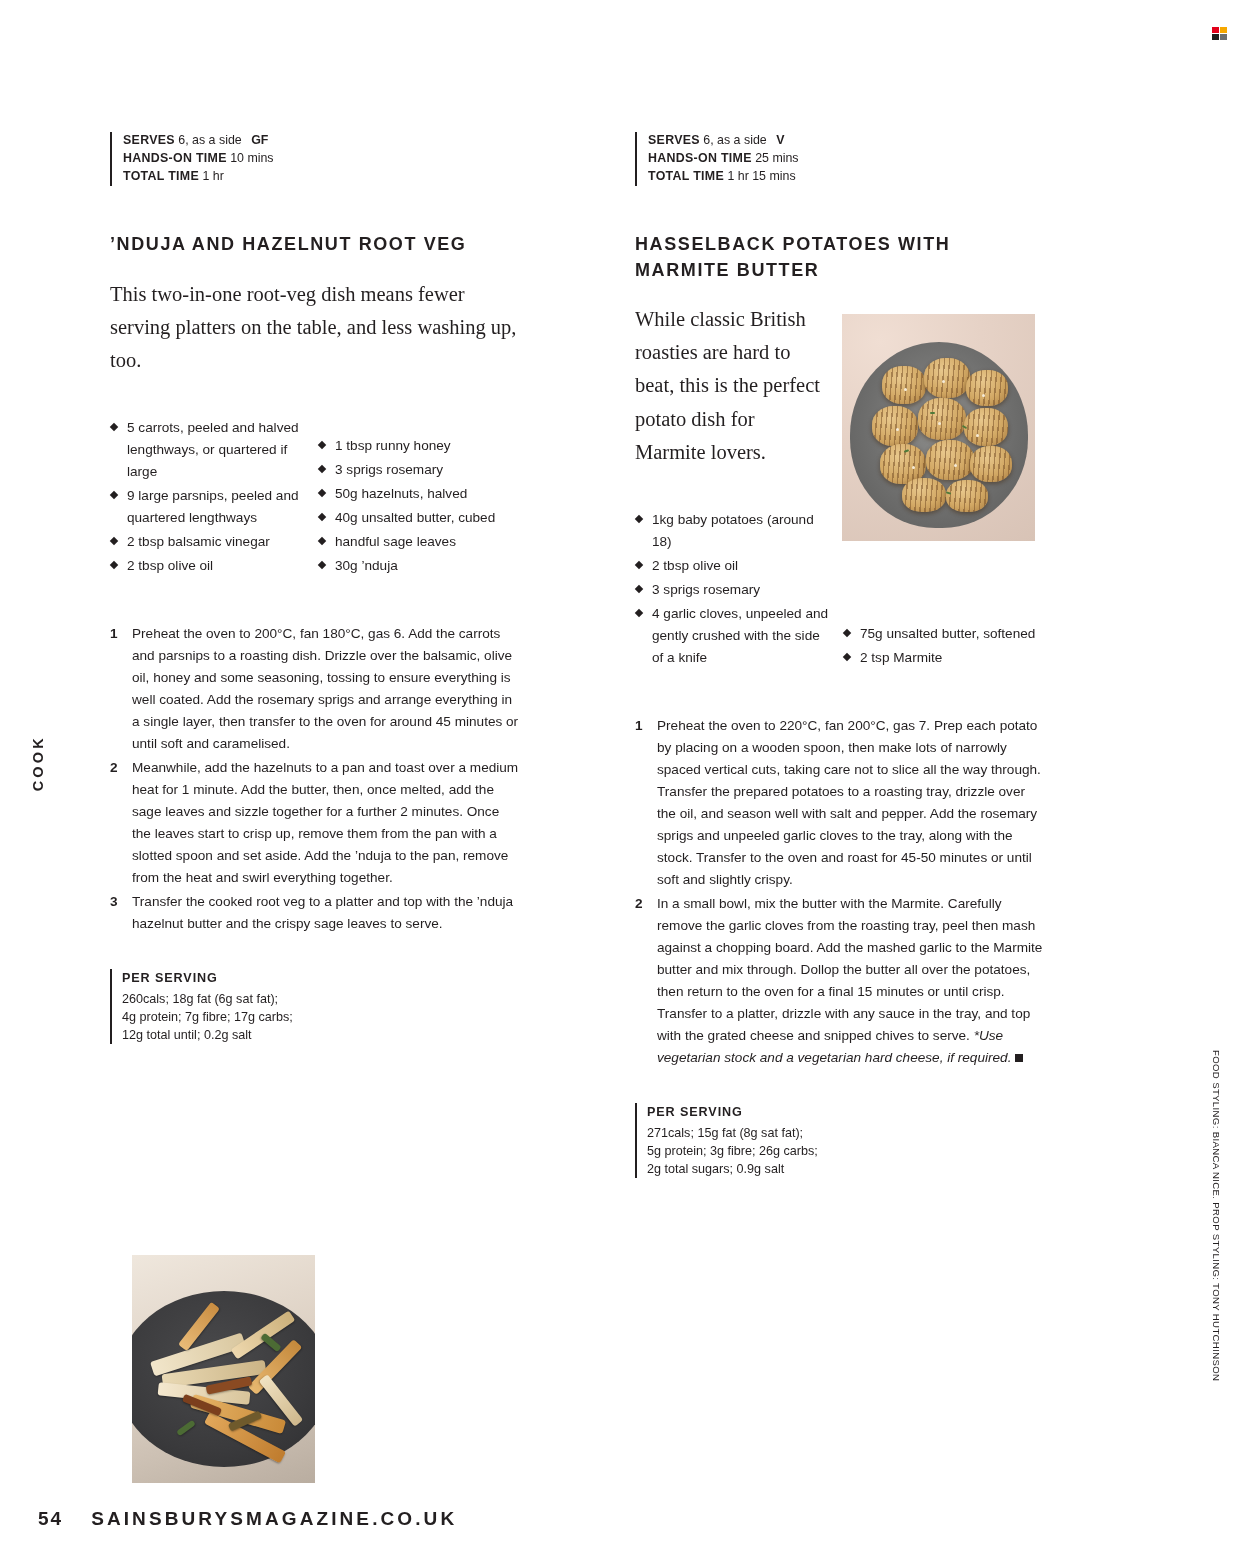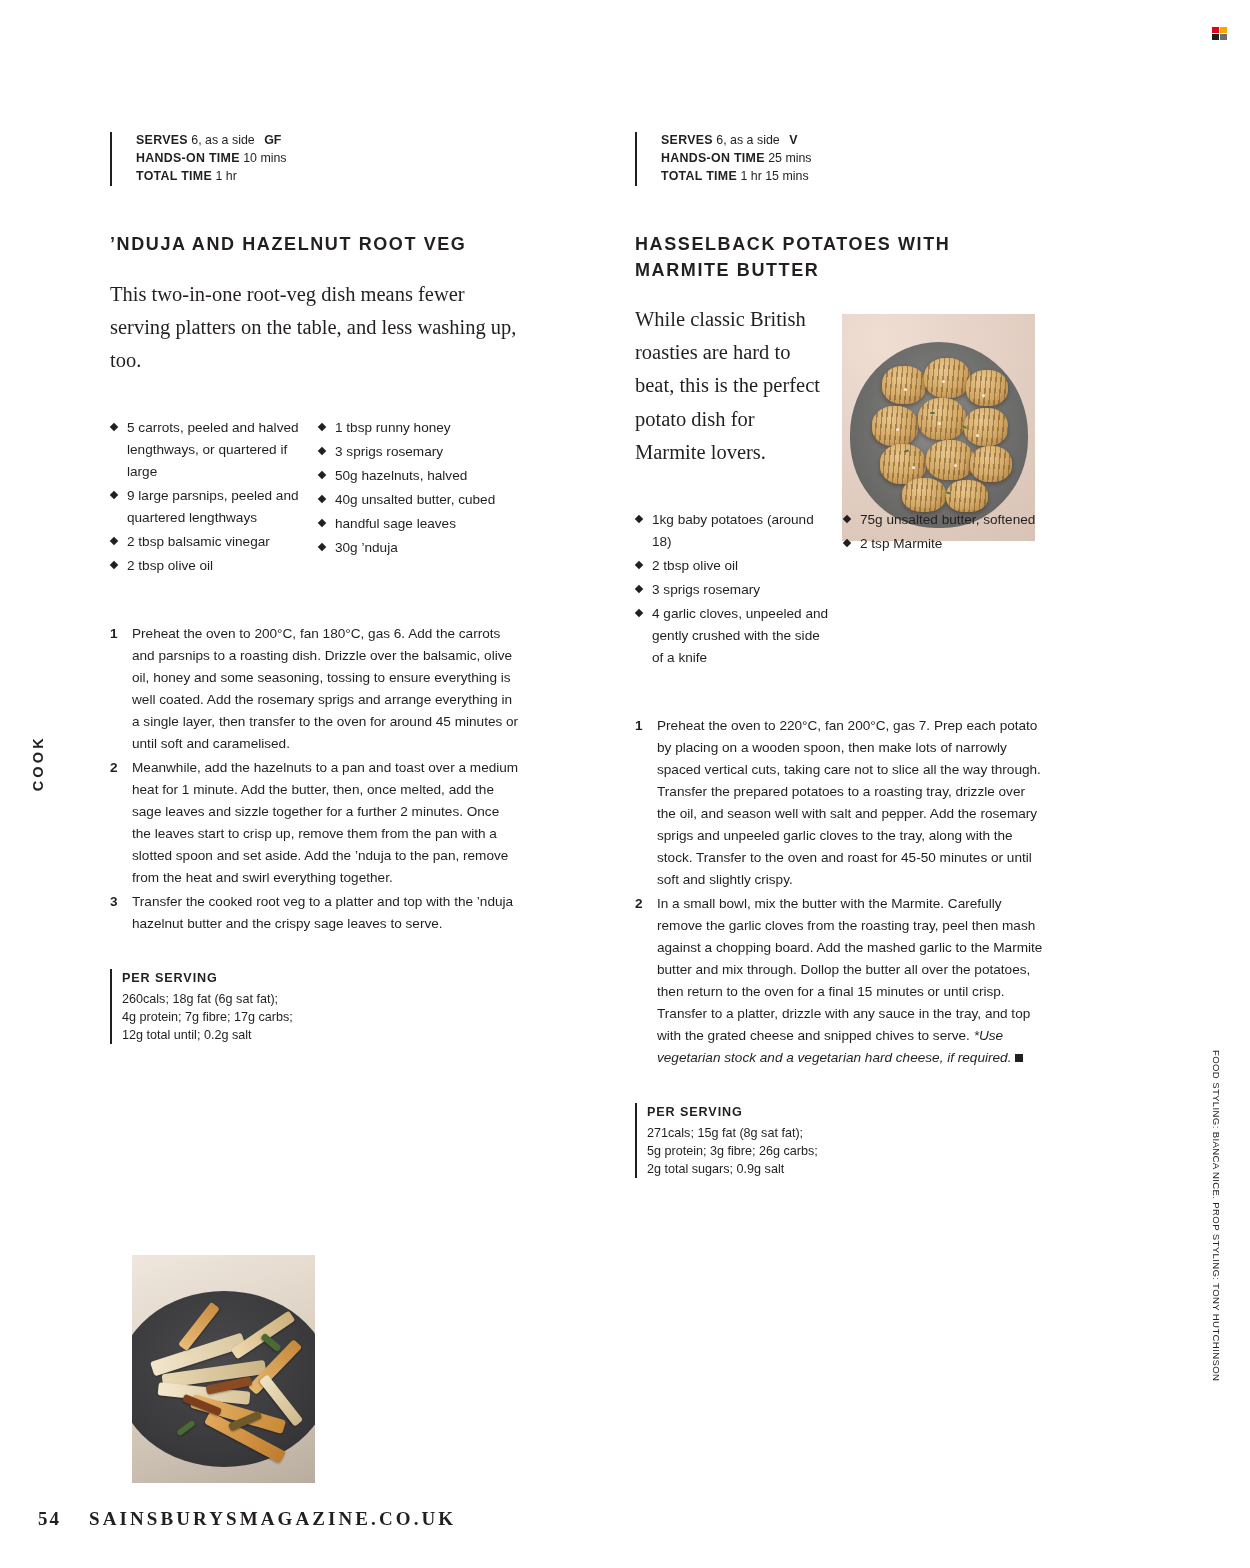--- a/index.html
+++ b/index.html
@@ -67,21 +67,21 @@
     position: absolute;
     top: 132px;
     width: 410px;
   }
   .col-left  { left: 110px; }
   .col-right { left: 635px; }
 
   
   .serves-block {
     border-left: 2.5px solid #231f20;
-    padding-left: 24px;
+    padding-left: 11px;
     line-height: 1.45;
     font-size: 12.4px;
     margin-bottom: 0;
   }
   .serves-block .row { white-space: nowrap; }
   .serves-block b {
     font-weight: bold;
     letter-spacing: 0.3px;
   }
   .serves-block .tag {
@@ -182,20 +182,21 @@
     box-shadow: 0 1px 2px rgba(0,0,0,0.35);
   }
 
   
   .ingredients {
     margin-top: 40px;
     display: flex;
     gap: 14px;
     font-size: 13.6px;
     line-height: 1.62;
+    align-items: flex-end;
   }
   .ing-col { width: 194px; }
   .ing-item {
     position: relative;
     padding-left: 17px;
     margin-bottom: 2px;
   }
   .ing-item::before {
     content: "";
     position: absolute;
@@ -251,21 +252,20 @@
   }
 
   
   .footer {
     position: absolute;
     left: 38px;
     bottom: 38px;
     display: flex;
     align-items: flex-end;
     gap: 28px;
-    font-family: Liberation Serif, serif;
   }
   .page-num {
     font-size: 19px;
     font-weight: bold;
     letter-spacing: 2px;
   }
   .site {
     font-size: 19px;
     font-weight: bold;
     letter-spacing: 3.1px;

